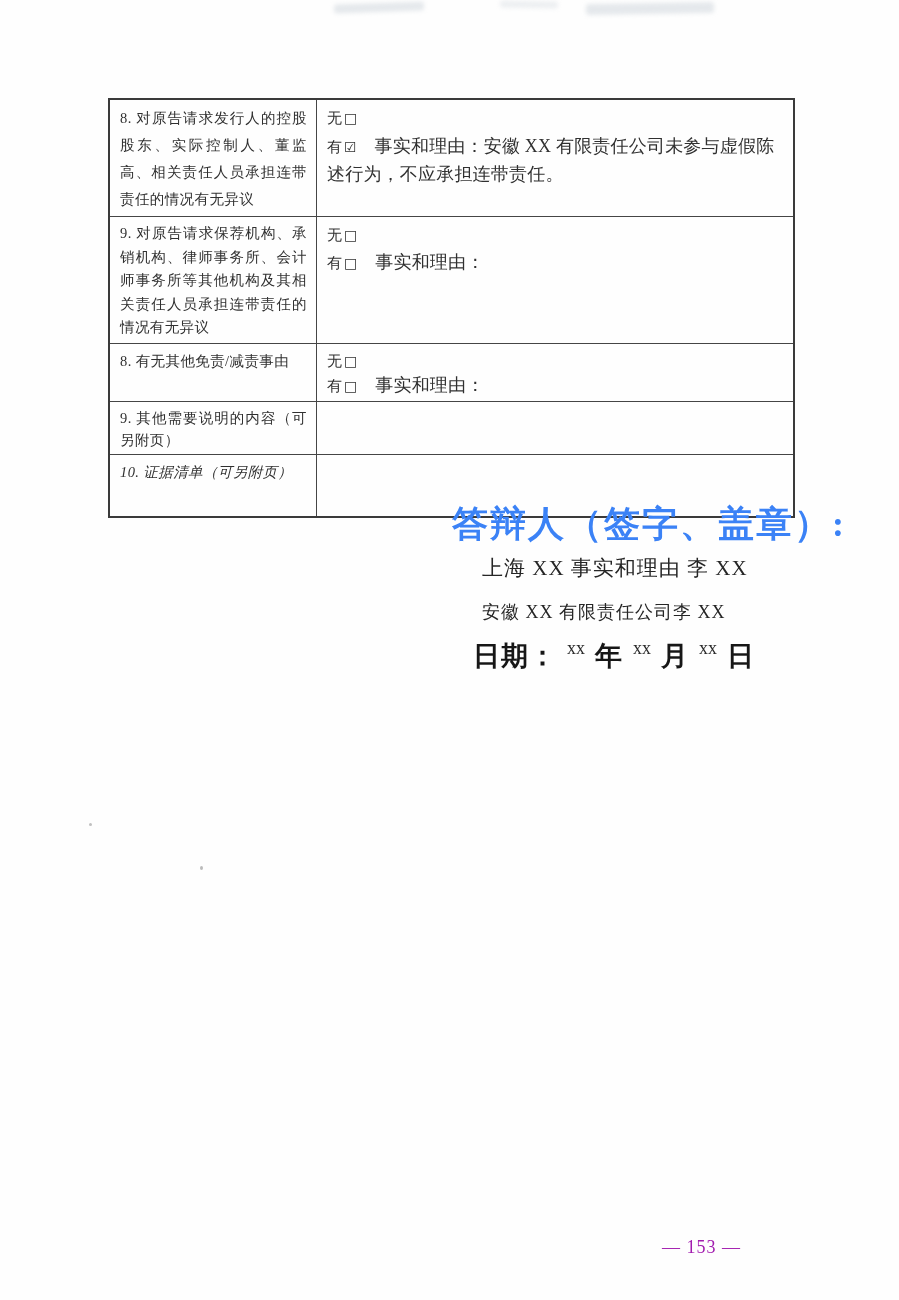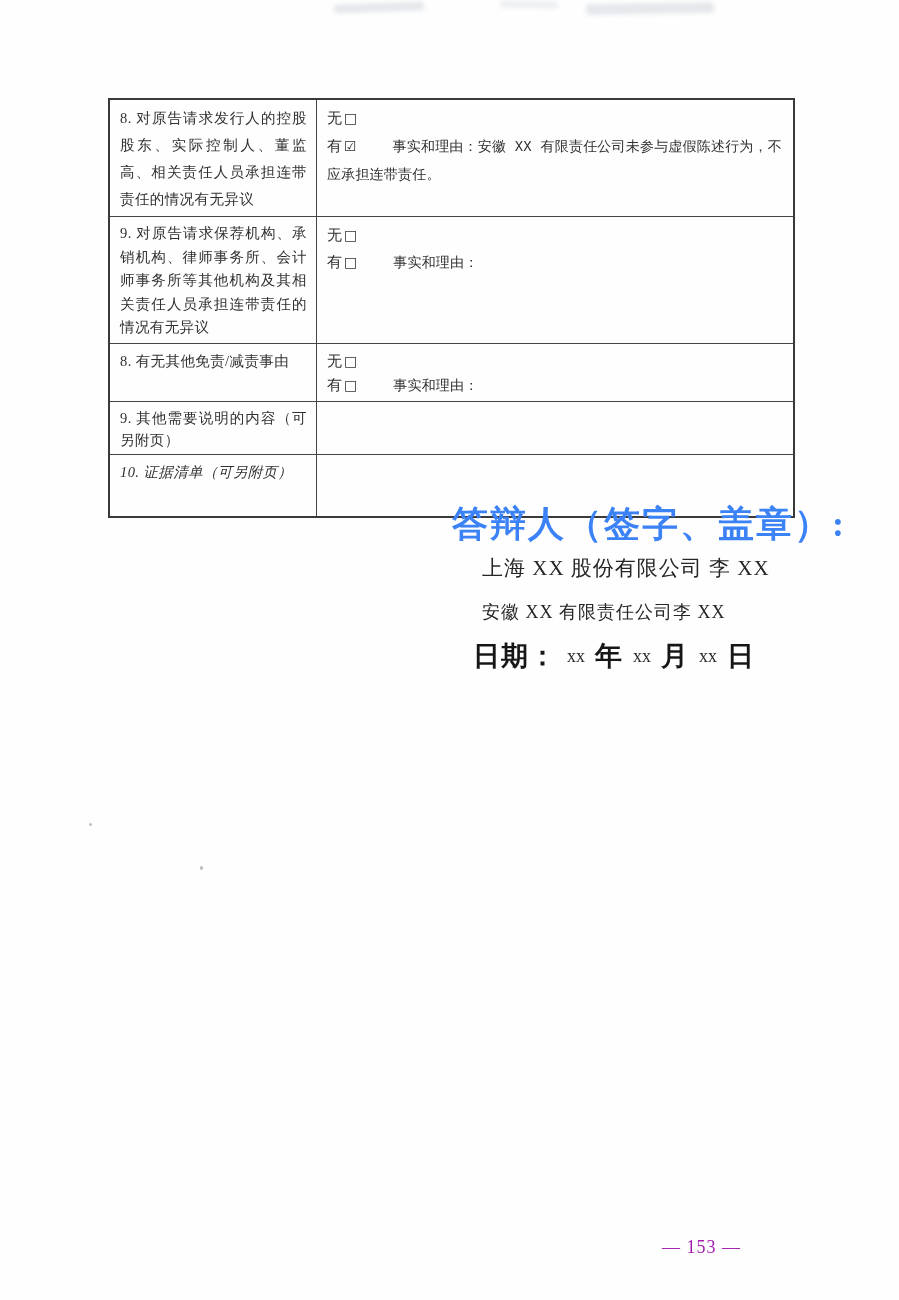--- a/index.html
+++ b/index.html
@@ -66,24 +66,23 @@
   .r5 .q { line-height: 24px; }
   .r1 .a { line-height: 27.5px; }
   .r2 .a { line-height: 27px; }
   .r3 .a { line-height: 24px; }
   .cb {
     font-family: "DejaVu Sans", sans-serif;
     font-size: 14px;
     margin-left: 2px;
   }
   .detail {
-    margin-left: 36px;
-    font-size: 14px;
+    margin-left: 18px;
+    font-size: 18px;
     letter-spacing: 0.2px;
-    font-family: Liberation Mono, monospace;
   }
 
   
   .sig-title {
     position: absolute;
     left: 452px;
     top: 500px;
     font-size: 36px;
     font-weight: bold;
     letter-spacing: 2px;
@@ -106,21 +105,21 @@
     font-size: 18px;
     letter-spacing: 1px;
     color: #262626;
     white-space: nowrap;
   }
   .sig-date {
     position: absolute;
     left: 473px;
     top: 638px;
     display: flex;
-    align-items: center;
+    align-items: flex-start;
     white-space: nowrap;
     color: #161616;
   }
   .date-label, .date-unit {
     font-size: 27px;
     font-weight: bold;
     letter-spacing: 1px;
   }
   .date-num {
     font-size: 18px;
@@ -198,21 +197,21 @@
         <div class="cell q">10. 证据清单（可另附页）</div>
       </td>
       <td class="c2">
         <div class="cell a"></div>
       </td>
     </tr>
   </tbody>
     </table>
 
   <div class="sig-title">答辩人（签字、盖章）:</div>
-  <div class="sig-line1">上海 XX 股份有限公司  李 XX</div>
+  <div class="sig-line1">上海 XX 事实和理由  李 XX</div>
   <div class="sig-line2">安徽 XX 有限责任公司李 XX</div>
   <div class="sig-date">
     <span class="date-label">日期：</span>
       <span class="date-num">xx</span>
       <span class="date-unit">年</span>
       <span class="date-num">xx</span>
       <span class="date-unit">月</span>
       <span class="date-num">xx</span>
       <span class="date-unit">日</span>
   </div>

